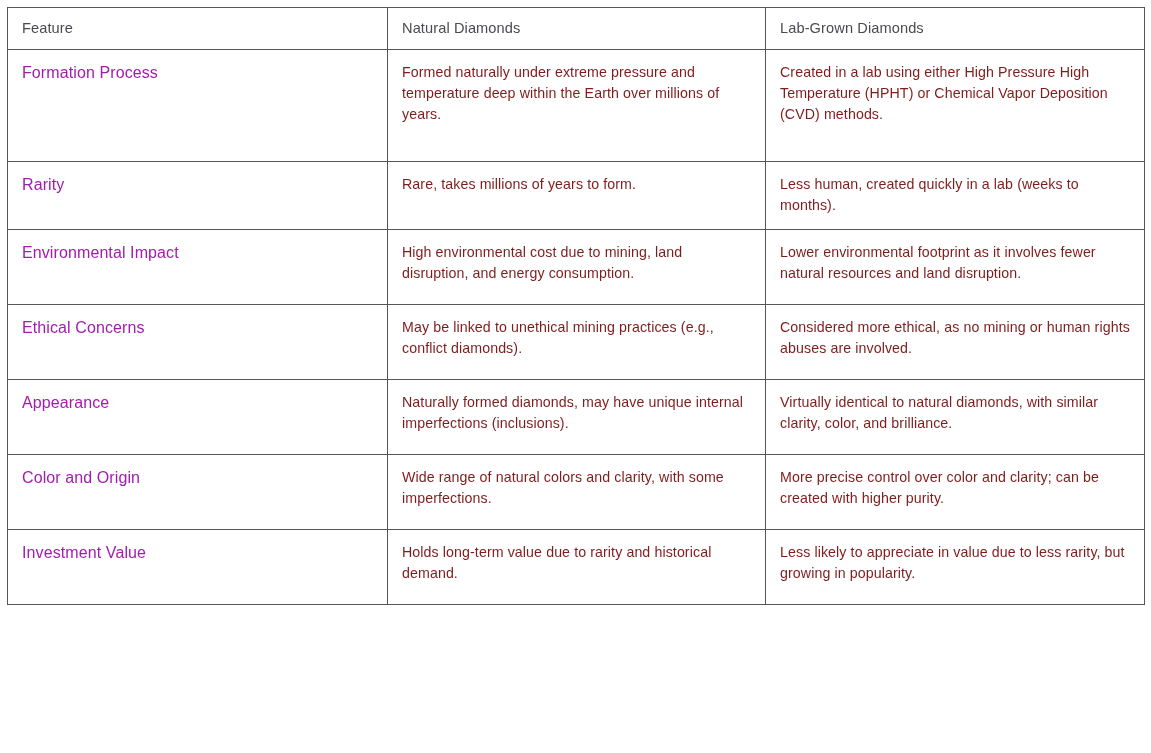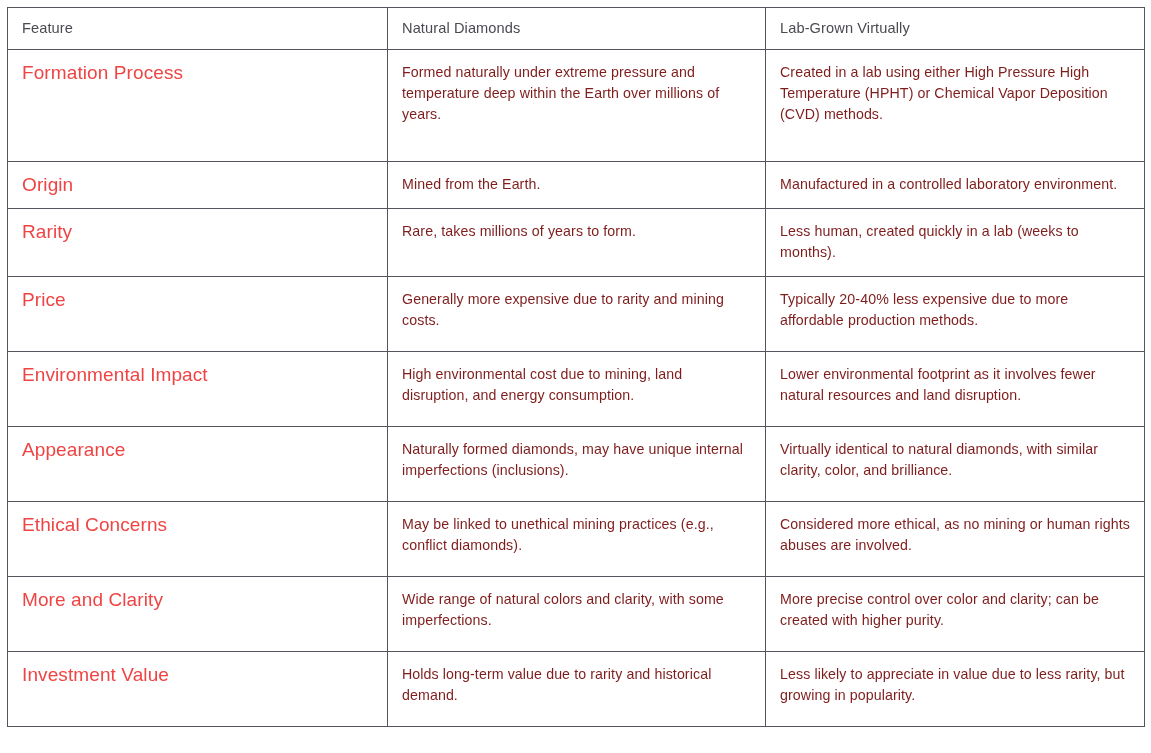--- a/index.html
+++ b/index.html
@@ -53,23 +53,23 @@
     padding-top: 11px;
     padding-bottom: 11px;
     font-size: 14.6px;
     line-height: 19px;
     color: #4a4a52;
     letter-spacing: 0.1px;
   }
 
   
   td.feature-cell {
-    font-size: 19px;
+    font-size: 16px;
     line-height: 21px;
-    color: #ef4444;
+    color: #a21caf;
     letter-spacing: 0.1px;
   }
 
   
   td.desc-cell {
     font-size: 14.2px;
     line-height: 21px;
     color: #7f1d1d;
     letter-spacing: 0.1px;
   }
@@ -87,61 +87,51 @@
     <table class="compare">
       <colgroup>
         <col class="c-feature">
         <col class="c-natural">
         <col class="c-lab">
       </colgroup>
       <thead>
         <tr>
           <th>Feature</th>
           <th>Natural Diamonds</th>
-          <th>Lab-Grown Virtually</th>
+          <th>Lab-Grown Diamonds</th>
         </tr>
       </thead>
       <tbody>
         <tr class="r-tall">
           <td class="feature-cell">Formation Process</td>
           <td class="desc-cell">Formed naturally under extreme pressure and temperature deep within the Earth over millions of years.</td>
           <td class="desc-cell">Created in a lab using either High Pressure High Temperature (HPHT) or Chemical Vapor Deposition (CVD) methods.</td>
         </tr>
         <tr class="r-short">
-          <td class="feature-cell">Origin</td>
-          <td class="desc-cell">Mined from the Earth.</td>
-          <td class="desc-cell">Manufactured in a controlled laboratory environment.</td>
-        </tr>
-        <tr class="r-short">
           <td class="feature-cell">Rarity</td>
           <td class="desc-cell">Rare, takes millions of years to form.</td>
           <td class="desc-cell">Less human, created quickly in a lab (weeks to months).</td>
-        </tr>
-        <tr class="r-two">
-          <td class="feature-cell">Price</td>
-          <td class="desc-cell">Generally more expensive due to rarity and mining costs.</td>
-          <td class="desc-cell">Typically 20-40% less expensive due to more affordable production methods.</td>
         </tr>
         <tr class="r-two">
           <td class="feature-cell">Environmental Impact</td>
           <td class="desc-cell">High environmental cost due to mining, land disruption, and energy consumption.</td>
           <td class="desc-cell">Lower environmental footprint as it involves fewer natural resources and land disruption.</td>
         </tr>
         <tr class="r-two">
+          <td class="feature-cell">Ethical Concerns</td>
+          <td class="desc-cell">May be linked to unethical mining practices (e.g., conflict diamonds).</td>
+          <td class="desc-cell">Considered more ethical, as no mining or human rights abuses are involved.</td>
+        </tr>
+        <tr class="r-two">
           <td class="feature-cell">Appearance</td>
           <td class="desc-cell">Naturally formed diamonds, may have unique internal imperfections (inclusions).</td>
           <td class="desc-cell">Virtually identical to natural diamonds, with similar clarity, color, and brilliance.</td>
         </tr>
         <tr class="r-two">
-          <td class="feature-cell">Ethical Concerns</td>
-          <td class="desc-cell">May be linked to unethical mining practices (e.g., conflict diamonds).</td>
-          <td class="desc-cell">Considered more ethical, as no mining or human rights abuses are involved.</td>
-        </tr>
-        <tr class="r-two">
-          <td class="feature-cell">More and Clarity</td>
+          <td class="feature-cell">Color and Origin</td>
           <td class="desc-cell">Wide range of natural colors and clarity, with some imperfections.</td>
           <td class="desc-cell">More precise control over color and clarity; can be created with higher purity.</td>
         </tr>
         <tr class="r-two">
           <td class="feature-cell">Investment Value</td>
           <td class="desc-cell">Holds long-term value due to rarity and historical demand.</td>
           <td class="desc-cell">Less likely to appreciate in value due to less rarity, but growing in popularity.</td>
         </tr>
 
       </tbody>

